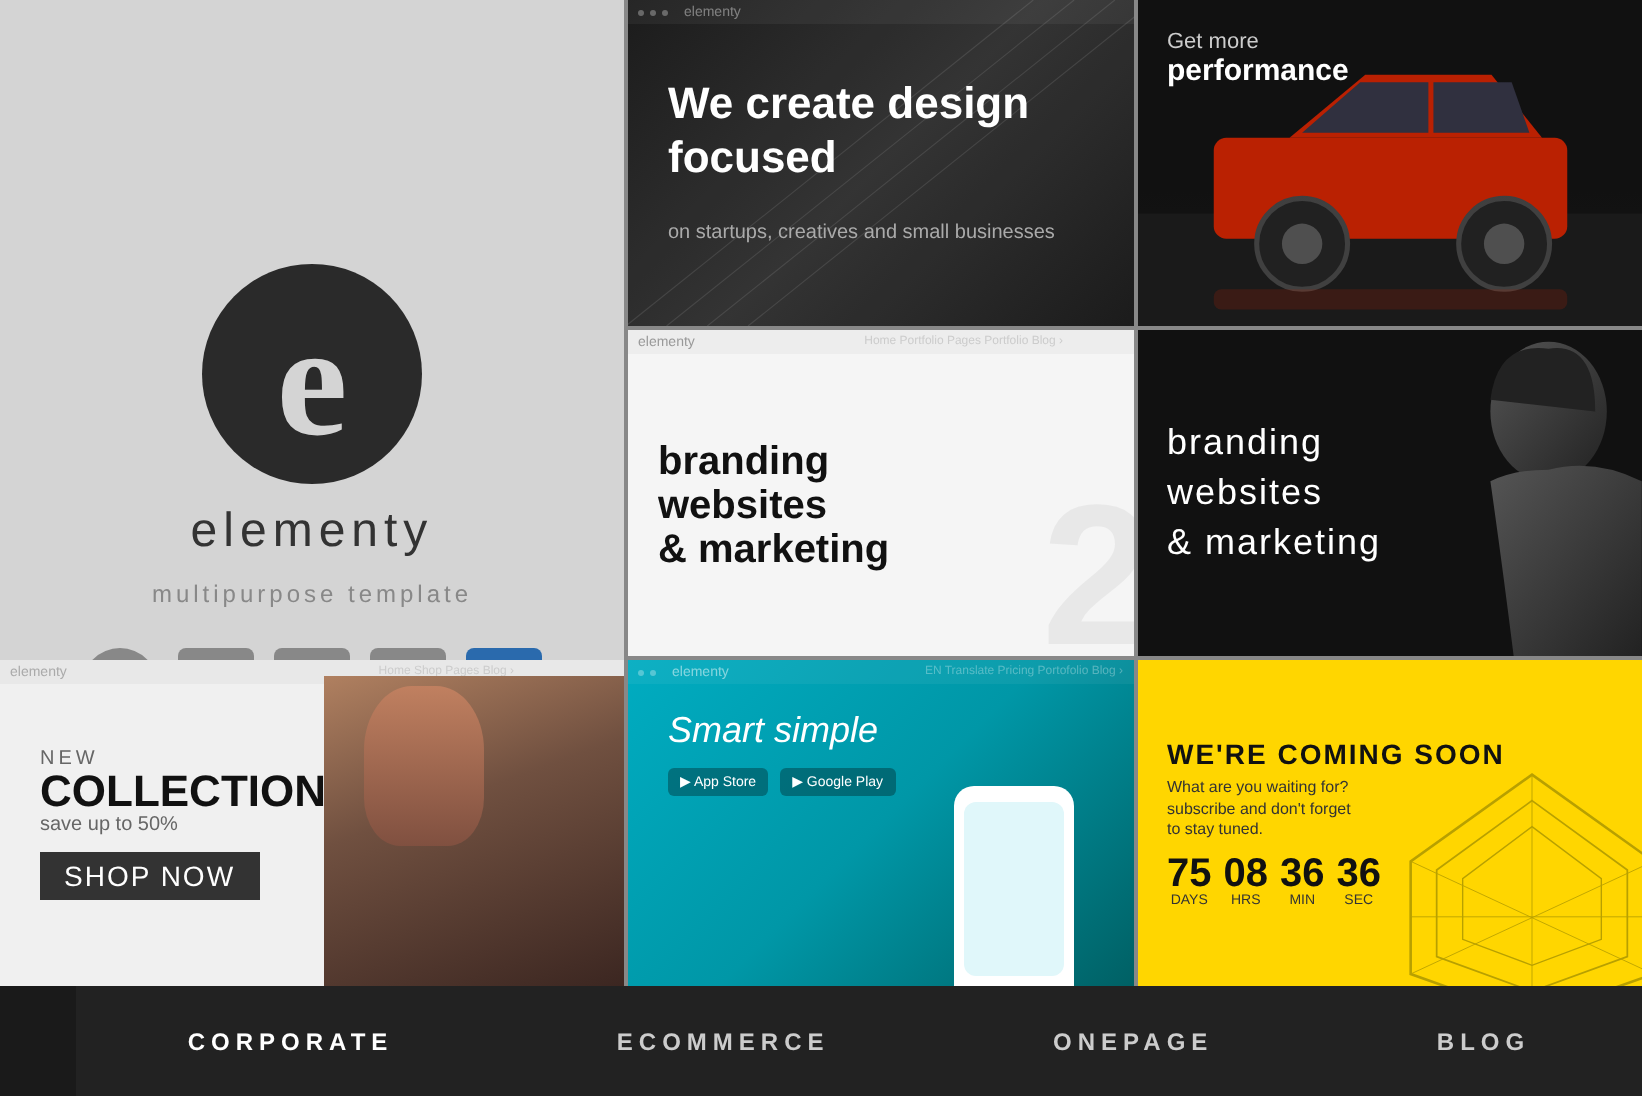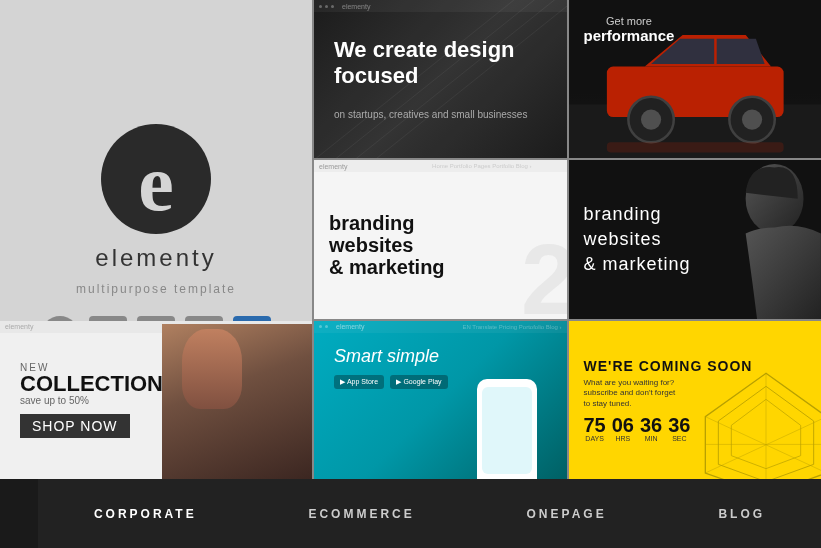--- a/index.html
+++ b/index.html
@@ -146,21 +146,20 @@
     
     .cell-car {
       grid-column: 3;
       grid-row: 1;
       background: #a16207;
       display: flex;
       align-items: flex-end;
       padding: 30px;
       position: relative;
       overflow: hidden;
-      text-align: center;
     }
 
     .car-bg {
       position: absolute;
       inset: 0;
       background: linear-gradient(to bottom, #111 0%, #222 100%);
     }
 
     .car-text {
       position: absolute;
@@ -407,21 +406,21 @@
       position: absolute;
       right: -10px;
       bottom: -20px;
       width: 130px;
       height: 130px;
       z-index: 1;
     }
 
     
     .bottom-nav {
-      height: 69px;
+      height: 55px;
       background: #222;
       display: flex;
       align-items: center;
       justify-content: space-around;
       flex-shrink: 0;
       margin-left: 38px;
     }
 
     .nav-item {
       color: #ccc;
@@ -649,21 +648,21 @@
       </svg>
       <div class="coming-text">
         <h3>WE'RE COMING SOON</h3>
         <p>What are you waiting for? subscribe and don't forget to stay tuned.</p>
         <div class="countdown">
           <div class="countdown-item">
             <div class="countdown-num">75</div>
             <div class="countdown-label">DAYS</div>
           </div>
           <div class="countdown-item">
-            <div class="countdown-num">06</div>
+            <div class="countdown-num">08</div>
             <div class="countdown-label">HRS</div>
           </div>
           <div class="countdown-item">
             <div class="countdown-num">36</div>
             <div class="countdown-label">MIN</div>
           </div>
           <div class="countdown-item">
             <div class="countdown-num">36</div>
             <div class="countdown-label">SEC</div>
           </div>

